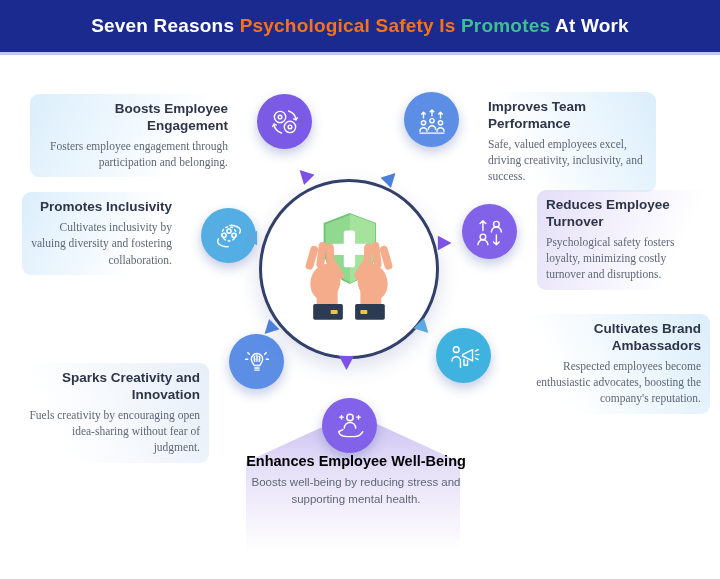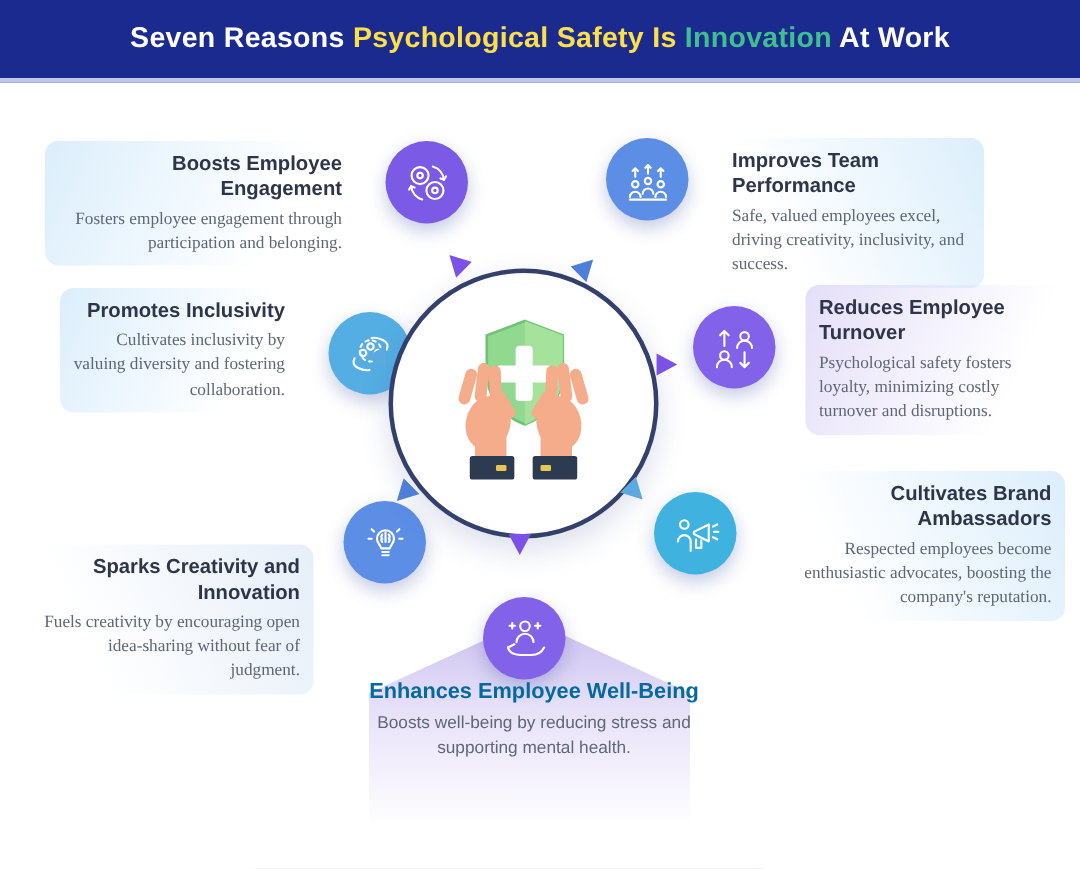--- a/index.html
+++ b/index.html
@@ -8,21 +8,21 @@
     font-family:"Liberation Sans",sans-serif;overflow:hidden;margin:0 auto;
   }
   
   .header{
     position:absolute;left:0;top:0;width:720px;height:52px;
     background:#1A2A8E;border-bottom:3px solid #BCC7EE;
     display:flex;align-items:center;justify-content:center;
   }
   .header h1{margin:0;font-size:19px;font-weight:bold;letter-spacing:.2px;}
   .seg-white{color:#ffffff;}
-  .seg-blue{color:#fde047;}
+  .seg-blue{color:#f97316;}
   .seg-green{color:#3EC08E;}
   
   .item{position:absolute;display:flex;gap:20px;align-items:flex-start;}
   .txt{border-radius:9px;padding:7px 9px;}
   .txt h2{margin:0 0 3px;font-size:13.5px;color:#2E3548;line-height:1.25;}
   .txt p{margin:0;font-size:11.5px;color:#5F6775;line-height:1.42;font-family:Liberation Serif, serif;}
   .t-right{text-align:right;}
   .t-left{text-align:left;}
   .t-center{text-align:center;}
   .g-blue{background:linear-gradient(115deg,rgba(190,224,248,.55),rgba(255,255,255,0) 75%);}
@@ -54,31 +54,31 @@
   .c-blue{background:#4E7FD8;}
   .c-sky{background:#5CA9DF;}
   
   .pennant{
     position:absolute;left:246px;top:413px;width:214px;height:144px;
     clip-path:polygon(50% 0,100% 34%,100% 100%,0 100%,0 34%);
     background:linear-gradient(180deg,#CBC0F0 0%,#E7E1F8 42%,rgba(255,255,255,0) 96%);
     padding-top:0;box-sizing:border-box;
   }
   .pennant-text{position:absolute;left:236px;top:452px;width:240px;}
-  .pennant-text h2{margin:0 0 4px;font-size:14.5px;color:#0369a1;line-height:1.25;}
+  .pennant-text h2{margin:0 0 4px;font-size:14.5px;color:#000000;line-height:1.25;}
   .pennant-text p{margin:0;font-size:11.5px;color:#5F6775;line-height:1.45;}
   .well-bubble{position:absolute;left:322px;top:398px;}
 </style>
 </head>
 <body>
 
 <div class="stage">
 
   <div class="header">
-    <h1><span class="seg-white">Seven Reasons </span><span class="seg-blue">Psychological Safety Is </span><span class="seg-green">Innovation</span><span class="seg-white"> At Work</span></h1>
+    <h1><span class="seg-white">Seven Reasons </span><span class="seg-blue">Psychological Safety Is </span><span class="seg-green">Promotes</span><span class="seg-white"> At Work</span></h1>
   </div>
 
   <div class="item" style="left:30px;top:94px;width:282px;">
     <div class="txt t-right g-blue" style="width:224px;">
       <h2>Boosts Employee Engagement</h2>
       <p>Fosters employee engagement through participation and belonging.</p>
     </div>
     <div class="bubble bg-purple">
       <svg width="34" height="34" viewBox="0 0 48 48">
         <circle cx="17" cy="17" r="8"></circle>
@@ -107,21 +107,21 @@
         <path d="M36 21v-8M33.5 15.5L36 13l2.5 2.5"></path>
         <path d="M7 42.5h34"></path>
       </svg>
     </div>
     <div class="txt t-left g-blue-r" style="width:188px;">
       <h2>Improves Team Performance</h2>
       <p>Safe, valued employees excel, driving creativity, inclusivity, and success.</p>
     </div>
   </div>
 
-  <div class="item" style="left:40px;top:192px;width:234px;">
+  <div class="item" style="left:22px;top:192px;width:234px;">
     <div class="txt t-right g-blue" style="width:145px;">
       <h2>Promotes Inclusivity</h2>
       <p>Cultivates inclusivity by valuing diversity and fostering collaboration.</p>
     </div>
     <div class="bubble bg-sky" style="margin-top:16px;">
       <svg width="34" height="34" viewBox="0 0 48 48">
         <circle cx="24" cy="17" r="3"></circle>
           <circle cx="17" cy="23" r="3"></circle>
           <circle cx="31" cy="23" r="3"></circle>
         <circle cx="24" cy="21" r="10" stroke-dasharray="3 4"></circle>

